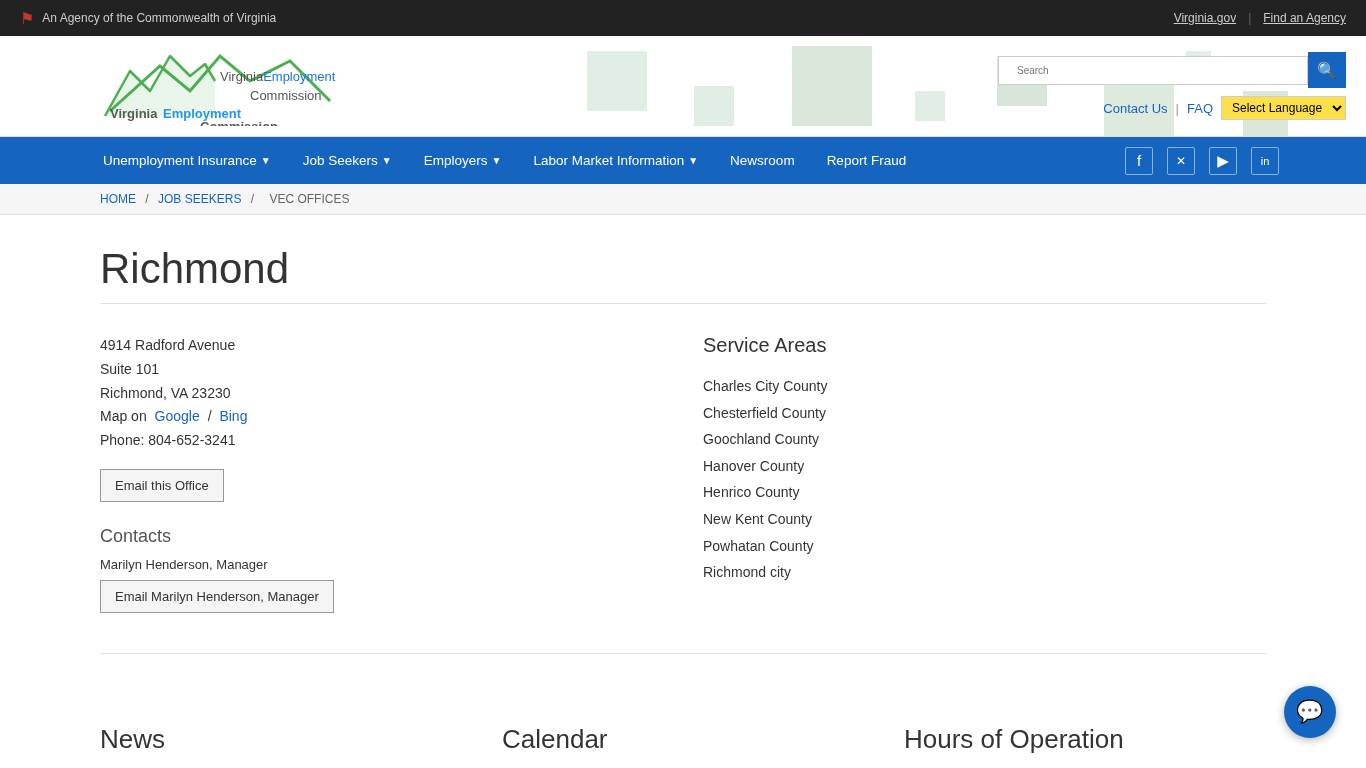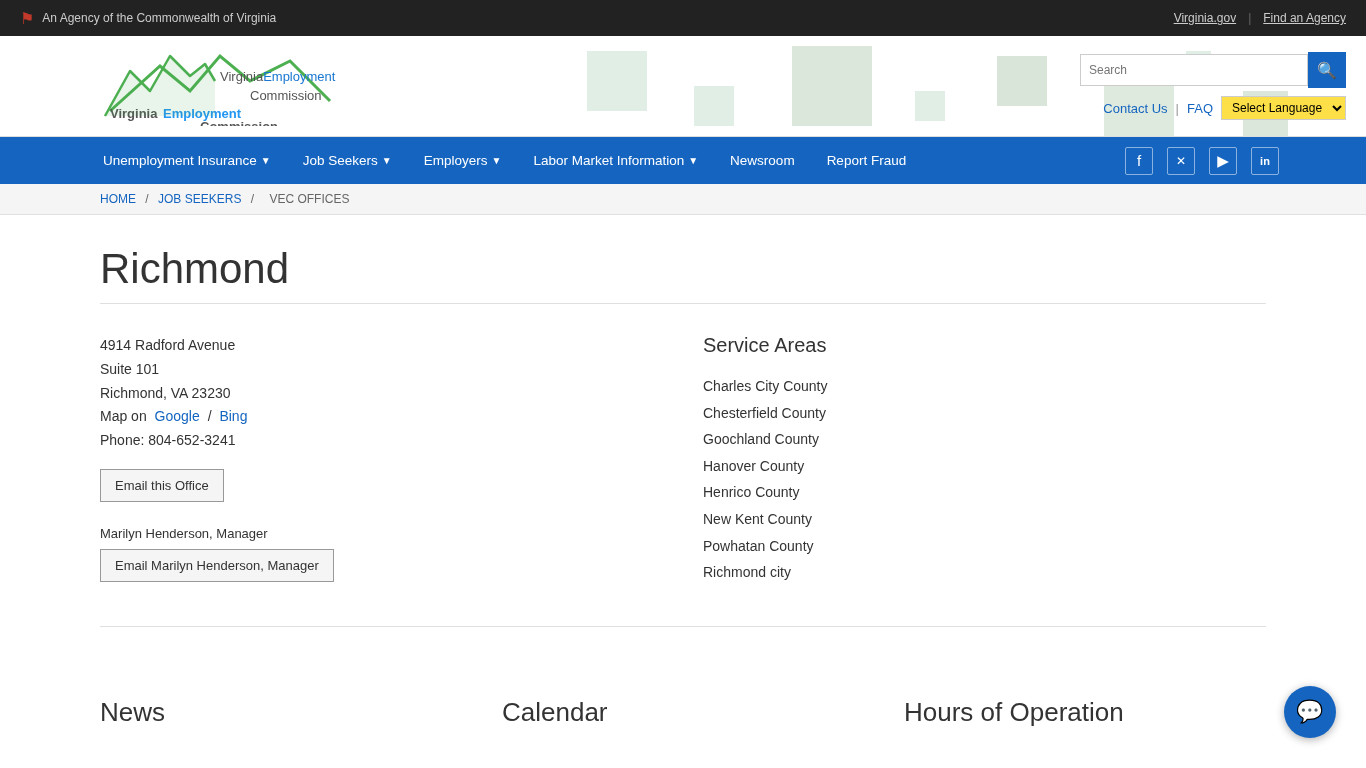--- a/index.html
+++ b/index.html
@@ -57,24 +57,24 @@
       flex-direction: column;
       align-items: flex-end;
       z-index: 1;
       gap: 8px;
     }
     .search-row {
       display: flex;
       align-items: center;
     }
     .search-input {
-      width: 228px;
-      padding: 8px 8px;
+      width: 310px;
+      padding: 8px 18px;
       border: 1px solid #ccc;
-      font-size: 12px;
+      font-size: 10px;
       outline: none;
     }
     .search-btn {
       background: #1565c0;
       border: none;
       color: #fff;
       width: 38px;
       height: 36px;
       cursor: pointer;
       font-size: 16px;
@@ -339,21 +339,21 @@
   <a class="nav-item">
     <span>Newsroom</span>
   </a>
   <a class="nav-item">
     <span>Report Fraud</span>
   </a>
   <div class="social-icons">
     <div class="social-icon">f</div>
     <div class="social-icon" style="font-size:12px;">✕</div>
     <div class="social-icon">▶</div>
-    <div class="social-icon" style="font-size:11px;font-weight:bold;">in</div>
+    <div class="social-icon" style="font-size:11px;font-weight:normal;">in</div>
   </div>
 </nav>
 
 <div class="breadcrumb">
   <a>HOME</a>
   <span>/</span>
   <a>JOB SEEKERS</a>
   <span>/</span>
   <span>VEC OFFICES</span>
 </div>
@@ -372,20 +372,21 @@
           <span>Map on</span>
           <a href="#" style="color:#1565c0;text-decoration:none;margin:0 4px;">Google</a>
           <span>/</span>
           <a href="#" style="color:#1565c0;text-decoration:none;margin-left:4px;">Bing</a>
         </div>
         <div>Phone: 804-652-3241</div>
       </div>
 
       <button class="btn-office">Email this Office</button>
 
+      <div class="contacts-title">Contacts</div>
       <div class="contact-name">Marilyn Henderson, Manager</div>
       <button class="btn-contact">Email Marilyn Henderson, Manager</button>
     </div>
 
     <div class="service-areas">
       <h2 class="service-title">Service Areas</h2>
       <ul class="service-list">
         <li>Charles City County</li>
         <li>Chesterfield County</li>
         <li>Goochland County</li>

